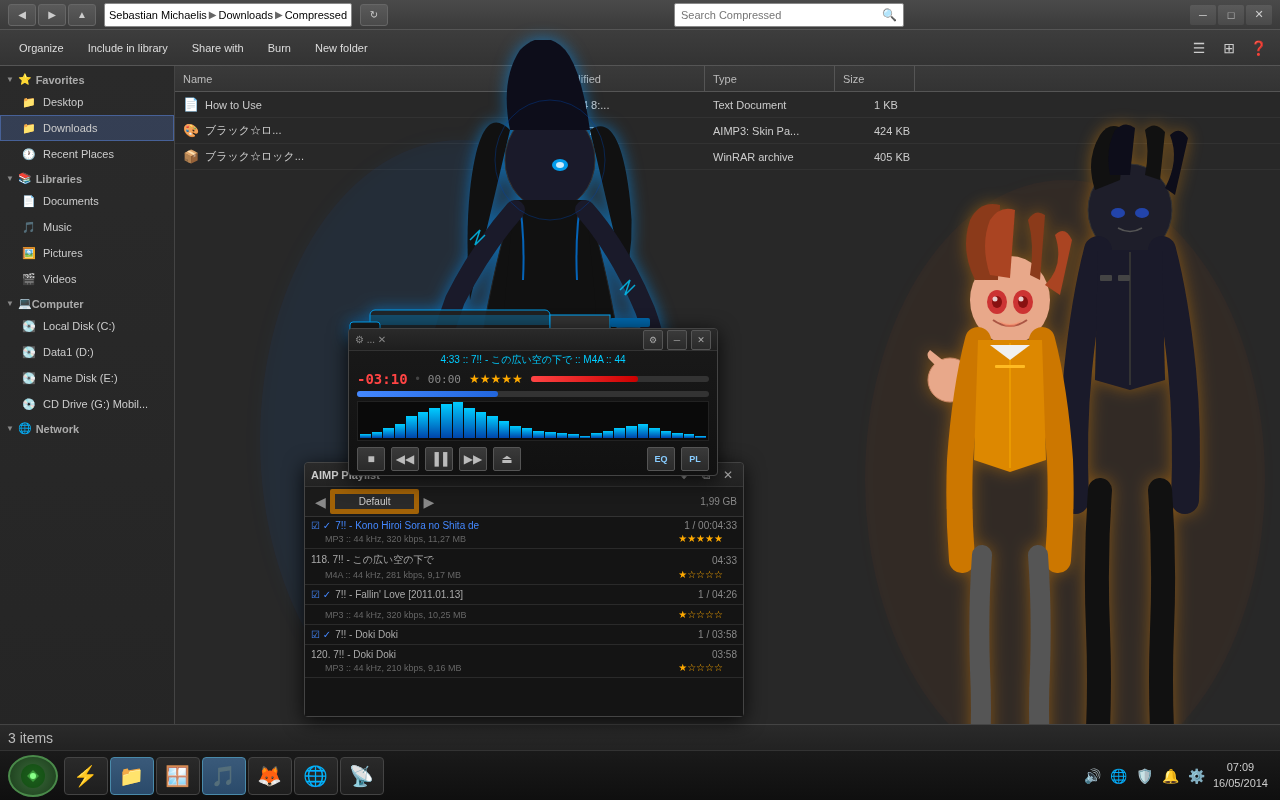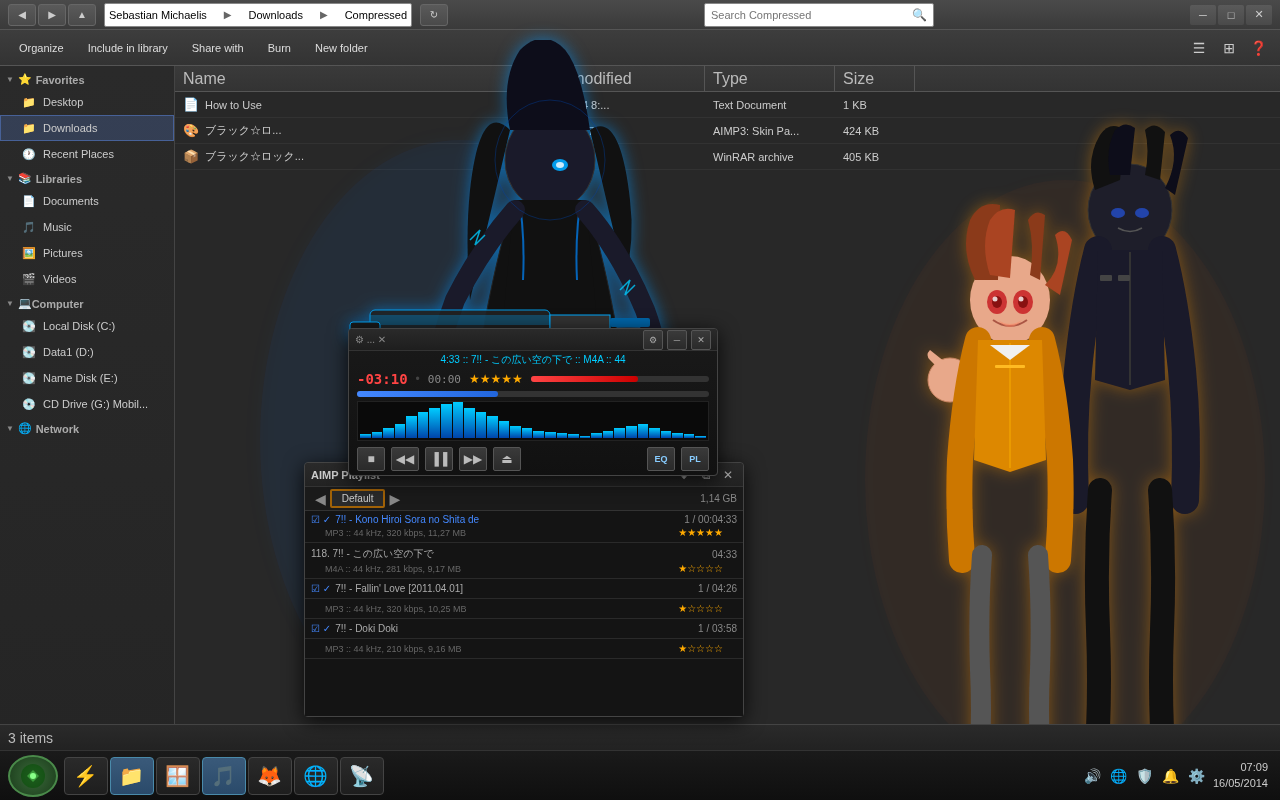--- a/index.html
+++ b/index.html
@@ -27,21 +27,21 @@
     .nav-btn {
       width: 28px; height: 22px; background: linear-gradient(180deg, #5a5a5a, #4a4a4a);
       border: 1px solid #666; border-radius: 3px; cursor: pointer;
       display: flex; align-items: center; justify-content: center; color: #ccc; font-size: 10px;
     }
     .address-bar-container {
       flex: 1; height: 24px; margin: 0 4px;
       background: #fff; border: 1px solid #888; border-radius: 2px;
       display: flex; align-items: center; padding: 0 4px; overflow: hidden;
     }
-    .address-path { display: flex; gap: 17px; font-size: 11px; color: #333; }
+    .address-path { display: flex; gap: 2px; font-size: 11px; color: #333; }
     .path-sep { color: #666; font-size: 10px; }
     .path-item { color: #000; cursor: pointer; }
     .search-box {
       width: 230px; height: 24px; background: #fff;
       border: 1px solid #888; border-radius: 2px;
       display: flex; align-items: center; padding: 0 6px; gap: 4px;
     }
     .search-input { border: none; outline: none; flex: 1; font-size: 11px; color: #888; background: transparent; }
     .search-icon { color: #555; font-size: 12px; }
     .title-controls { display: flex; gap: 2px; }
@@ -96,35 +96,35 @@
     .file-list {
       flex: 1; background: rgba(40,40,40,0.9); overflow: hidden; position: relative;
     }
     .file-list-header {
       display: flex; align-items: center; height: 26px;
       background: linear-gradient(180deg, #3a3a3a, #333);
       border-bottom: 1px solid #555; padding: 0;
     }
     .col-header {
       height: 100%; display: flex; align-items: center; padding: 0 8px;
-      color: #bbb; font-size: 16px; border-right: 1px solid #555; cursor: pointer;
+      color: #bbb; font-size: 11px; border-right: 1px solid #555; cursor: pointer;
     }
     .col-name { width: 350px; }
     .col-date { width: 180px; }
     .col-type { width: 130px; }
     .col-size { width: 80px; }
     .file-row {
       display: flex; align-items: center; height: 26px;
       border-bottom: 1px solid rgba(255,255,255,0.05); cursor: pointer;
     }
     .file-cell { display: flex; align-items: center; padding: 0 8px; color: #ccc; font-size: 11px; overflow: hidden; white-space: nowrap; }
     .file-cell.name { width: 350px; gap: 6px; }
     .file-cell.date { width: 180px; }
     .file-cell.type { width: 130px; }
-    .file-cell.size { width: 80px; }
+    .file-cell.size { width: 80px; margin-left: 31px; }
     .file-type-icon { width: 16px; height: 16px; flex-shrink: 0; display: flex; align-items: center; justify-content: center; font-size: 13px; }
 
     
     .char-overlay {
       position: absolute; pointer-events: none; z-index: 5;
     }
 
     
     .aimp-player {
       position: absolute; top: 328px; left: 348px; width: 370px;
@@ -172,21 +172,21 @@
       height: 24px; background: linear-gradient(180deg, #2a2a2a, #222);
       display: flex; align-items: center; justify-content: space-between;
       padding: 0 6px; border-bottom: 1px solid #333; border-radius: 4px 4px 0 0;
       flex-shrink: 0;
     }
     .pl-title { color: #ccc; font-size: 11px; font-weight: bold; }
     .pl-controls { display: flex; align-items: center; gap: 4px; }
     .pl-btn { width: 18px; height: 18px; background: transparent; border: none; cursor: pointer; color: #aaa; font-size: 12px; display: flex; align-items: center; justify-content: center; }
     .pl-tabs { display: flex; align-items: center; padding: 2px 6px; background: #1a1a1a; border-bottom: 1px solid #333; flex-shrink: 0; }
     .pl-tab-nav { color: #888; font-size: 14px; cursor: pointer; padding: 0 4px; }
-    .pl-tab { background: #2a2a2a; border: 2px solid #a16207; border-radius: 2px; padding: 2px 10px; color: #ccc; font-size: 10px; cursor: pointer; }
+    .pl-tab { background: #2a2a2a; border: 5px solid #a16207; border-radius: 2px; padding: 2px 24px; color: #ccc; font-size: 10px; cursor: pointer; }
     .pl-total { margin-left: auto; color: #888; font-size: 10px; }
     .pl-content { flex: 1; overflow-y: auto; background: #141414; }
     .pl-content::-webkit-scrollbar { width: 8px; }
     .pl-content::-webkit-scrollbar-track { background: #222; }
     .pl-content::-webkit-scrollbar-thumb { background: #444; border-radius: 4px; }
     .pl-item { padding: 2px 6px; }
     .pl-item-header { display: flex; align-items: center; justify-content: space-between; color: #aaa; font-size: 10px; padding: 1px 0; }
     .pl-item-title { display: flex; align-items: center; gap: 4px; cursor: pointer; }
     .pl-item-check { color: #4488ff; font-size: 10px; }
     .pl-item-info { display: flex; align-items: center; justify-content: space-between; color: #666; font-size: 9px; padding: 1px 14px; }
@@ -219,21 +219,21 @@
     .taskbar-btn {
       height: 38px; min-width: 44px; max-width: 44px;
       background: linear-gradient(180deg, #2a2a2a, #1e1e1e);
       border: 1px solid #444; border-radius: 4px; cursor: pointer;
       display: flex; align-items: center; justify-content: center; font-size: 20px; flex-shrink: 0;
     }
     .taskbar-btn.active { background: linear-gradient(180deg, #3a5a7a, #2a4a6a); border-color: #4a8aaa; }
     .taskbar-spacer { flex: 1; }
     .taskbar-tray { display: flex; align-items: center; gap: 6px; padding: 0 8px; }
     .tray-icon { width: 20px; height: 20px; display: flex; align-items: center; justify-content: center; cursor: pointer; color: #aaa; font-size: 14px; }
-    .tray-clock { color: #ccc; font-size: 11px; text-align: right; line-height: 1.4; }
+    .tray-clock { color: #ccc; font-size: 11px; text-align: center; line-height: 1.4; }
 
     
     .watermark {
       position: absolute; bottom: 55px; right: 10px; color: rgba(255,255,255,0.3);
       font-size: 14px; letter-spacing: 8px; font-weight: bold; z-index: 6;
     }
 
     
     .glow-blue { filter: drop-shadow(0 0 8px rgba(0,150,255,0.6)); }
     .glow-orange { filter: drop-shadow(0 0 8px rgba(255,150,0,0.4)); }
@@ -601,21 +601,21 @@
       <div class="pl-controls">
         <button class="pl-btn">⬇</button>
         <button class="pl-btn">⧉</button>
         <button class="pl-btn">✕</button>
       </div>
     </div>
     <div class="pl-tabs">
       <span class="pl-tab-nav">◀</span>
       <div class="pl-tab">Default</div>
       <span class="pl-tab-nav">▶</span>
-      <span class="pl-total">1,14 GB</span>
+      <span class="pl-total">1,99 GB</span>
     </div>
     <div class="pl-content" id="pl-content">
         <div class="pl-item playing">
       <div class="pl-item-header">
         <div class="pl-item-title">
           <span class="pl-item-check">☑ ✓</span>
           <span>7!! - Kono Hiroi Sora no Shita de</span>
         </div>
         <span class="pl-item-dur">1 / 00:04:33</span>
       </div>
@@ -636,21 +636,21 @@
       <div class="pl-item-info">
         <span>M4A :: 44 kHz, 281 kbps, 9,17 MB</span>
         <span class="pl-item-stars">★☆☆☆☆</span>
       </div>
     </div>
         <div class="pl-separator"></div>
         <div class="pl-item">
       <div class="pl-item-header">
         <div class="pl-item-title">
           <span class="pl-item-check">☑ ✓</span>
-          <span>7!! - Fallin' Love [2011.04.01]</span>
+          <span>7!! - Fallin' Love [2011.01.13]</span>
         </div>
         <span class="pl-item-dur">1 / 04:26</span>
       </div>
     </div>
         <div class="pl-separator"></div>
         <div class="pl-item">
       <div class="pl-item-info">
         <span>MP3 :: 44 kHz, 320 kbps, 10,25 MB</span>
         <span class="pl-item-stars">★☆☆☆☆</span>
       </div>
@@ -660,20 +660,26 @@
       <div class="pl-item-header">
         <div class="pl-item-title">
           <span class="pl-item-check">☑ ✓</span>
           <span>7!! - Doki Doki</span>
         </div>
         <span class="pl-item-dur">1 / 03:58</span>
       </div>
     </div>
         <div class="pl-separator"></div>
         <div class="pl-item">
+      <div class="pl-item-header">
+        <div class="pl-item-title">
+          <span>120. 7!! - Doki Doki</span>
+        </div>
+        <span class="pl-item-dur">03:58</span>
+      </div>
       <div class="pl-item-info">
         <span>MP3 :: 44 kHz, 210 kbps, 9,16 MB</span>
         <span class="pl-item-stars">★☆☆☆☆</span>
       </div>
     </div>
         <div class="pl-separator"></div>
       </div>
   </div>
 
   <div class="watermark">BLACK BULLET</div>

